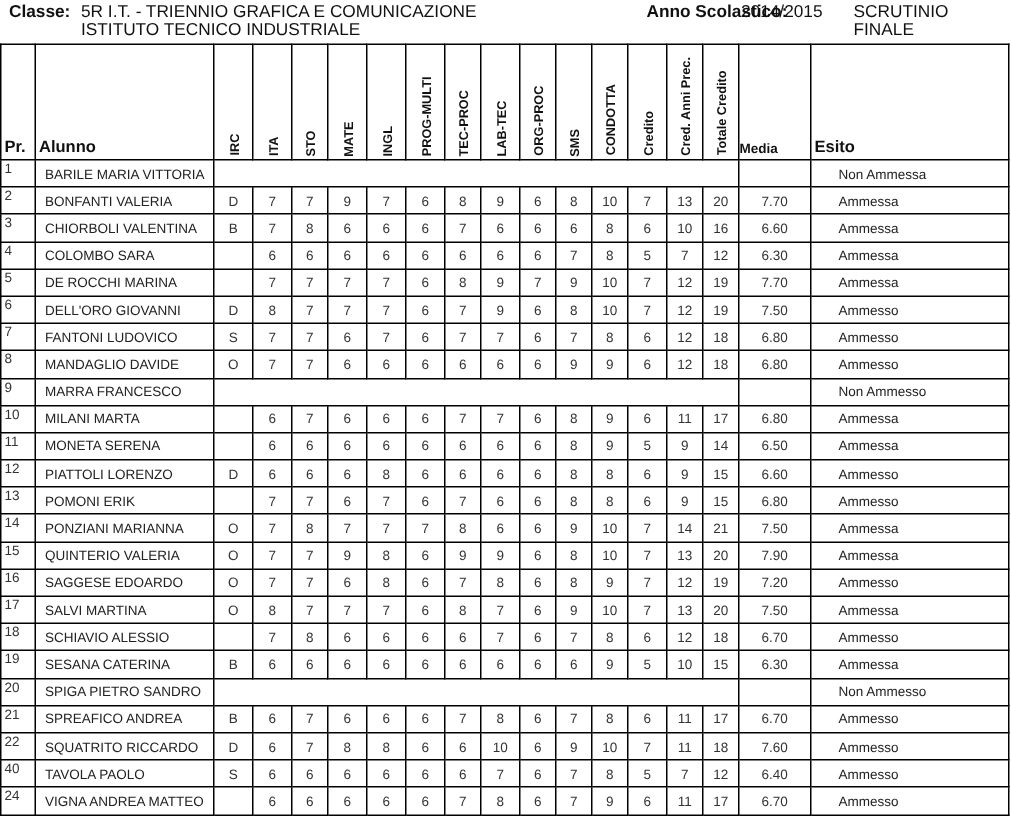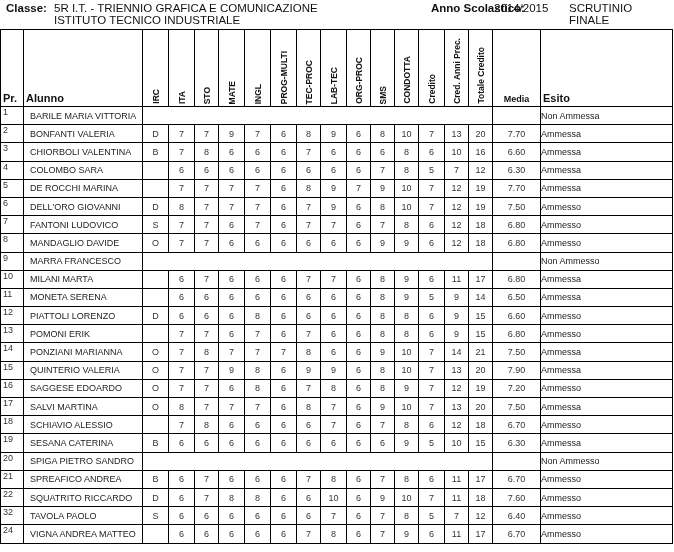--- a/index.html
+++ b/index.html
@@ -10,25 +10,25 @@
     .title .classe-val { position: absolute; left: 48px; top: 0; width: 300px; }
     .title .anno-lbl { position: absolute; left: 391px; top: 0; margin-left: 34px; }
     .title .anno-val { position: absolute; left: 488px; top: 0; }
     .title .scrut { position: absolute; left: 563px; top: 0; }
     table { position: absolute; top: 29px; left: 0; border-collapse: collapse; table-layout: fixed; width: 673px; }
     td, th { border: 1px solid #000; padding: 0; font-size: 9px; font-weight: normal; overflow: hidden; white-space: nowrap; }
     th { height: 74px; vertical-align: bottom; font-weight: bold; }
     th.vert { text-align: left; }
     th.vert .v { display: block; writing-mode: vertical-rl; transform: rotate(180deg); margin: 0 auto 2px auto; font-size: 8.5px; line-height: 10px; }
     th.h { text-align: left; padding-left: 2px; padding-bottom: 2px; font-size: 11px; }
-    th.media { text-align: center; padding-bottom: 2px; }
+    th.media { text-align: left; padding-bottom: 2px; }
     td { height: 17.2px; text-align: center; color: #333; }
     td.pr { text-align: left; padding-left: 2px; vertical-align: top; }
     td.name { text-align: left; padding-left: 6px; color: #222; margin-left: 28px; }
-    td.esito { text-align: left; padding-left: 0; color: #222; }
+    td.esito { text-align: left; padding-left: 18px; color: #222; }
     td.empty-span { border-left: 1px solid #000; }
   </style>
 </head>
 <body>
 
 <div class="title">
   <span class="lbl classe-lbl">Classe:</span>
   <span class="classe-val">5R I.T. - TRIENNIO GRAFICA E COMUNICAZIONE ISTITUTO TECNICO INDUSTRIALE</span>
   <span class="lbl anno-lbl">Anno Scolastico:</span>
   <span class="anno-val">2014/2015</span>
@@ -502,21 +502,21 @@
         <td>6</td>
         <td>9</td>
         <td>10</td>
         <td>7</td>
         <td>11</td>
         <td>18</td>
         <td>7.60</td>
         <td class="esito">Ammesso</td>
       </tr>
       <tr>
-        <td class="pr">32</td>
+        <td class="pr">40</td>
         <td class="name">TAVOLA PAOLO</td>
         <td>S</td>
         <td>6</td>
         <td>6</td>
         <td>6</td>
         <td>6</td>
         <td>6</td>
         <td>6</td>
         <td>7</td>
         <td>6</td>

